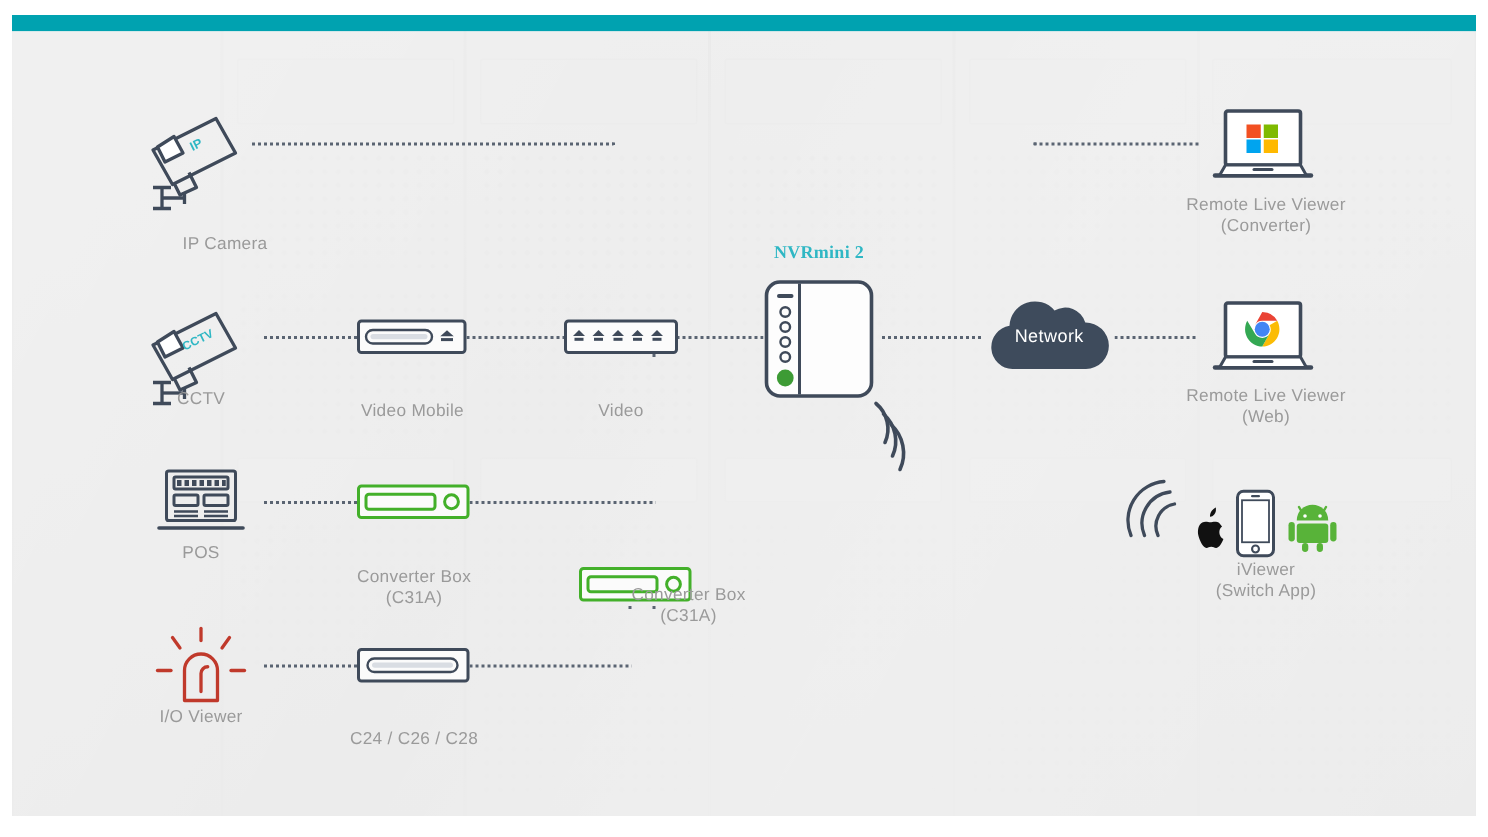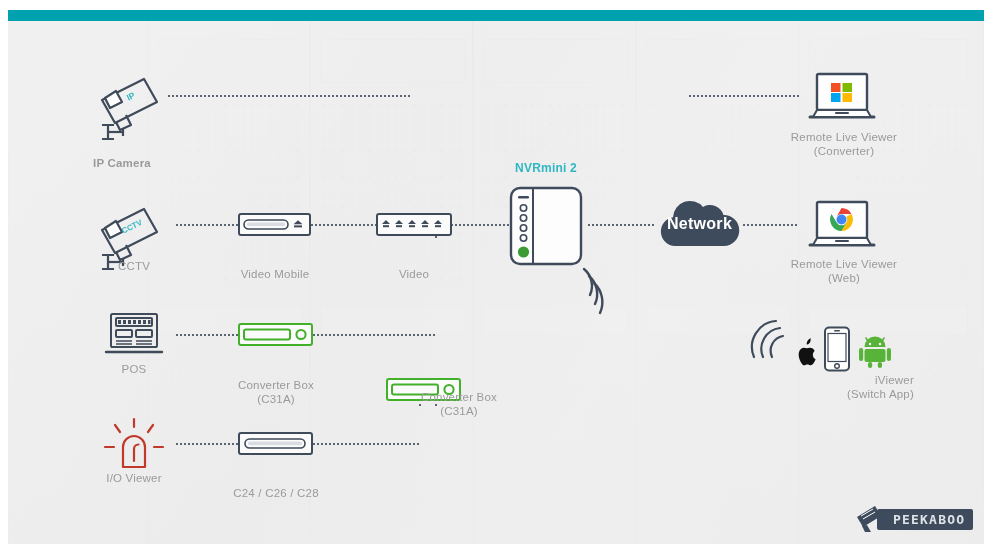--- a/index.html
+++ b/index.html
@@ -210,21 +210,21 @@
           <path d="M6 31 L48 10 L61 33 L19 54 Z"></path>
           <path d="M20 22 L26 33 L14 39 L9 29 Z" fill="#ffffff"></path>
           <path d="M30 46 L35 56 L24 61 L20 53"></path>
           <path d="M27 59 L27 67"></path>
           <path d="M12 56 L12 70 M6 56 L18 56 M6 70 L18 70"></path>
           <path d="M12 63 L27 63"></path>
         </g>
         <text x="36" y="30" fill="#2fb7c4" font-family="Liberation Sans, sans-serif" font-size="8.5" font-weight="bold" transform="rotate(-26 36 30)" text-anchor="middle">IP</text>
       </svg>
     </div>
-    <div class="label" style="left:64px; top:135px; width:100px;font-weight:bold;">
+    <div class="label" style="left:92px; top:135px; width:100px;">
       <span>IP Camera</span>
     </div>
 
     <div class="node" style="left:88px; top:178px;">
       <svg width="76" height="72" viewBox="0 0 76 72">
         <g fill="none" stroke="#3f4a5a" stroke-width="2.2" stroke-linejoin="round">
           <path d="M6 31 L48 10 L61 33 L19 54 Z"></path>
           <path d="M20 22 L26 33 L14 39 L9 29 Z" fill="#ffffff"></path>
           <path d="M30 46 L35 56 L24 61 L20 53"></path>
           <path d="M27 59 L27 67"></path>
@@ -352,21 +352,21 @@
         <circle cx="61" cy="9.5" r="4.6" fill="none" stroke="#43b02a" stroke-width="2"></circle>
       </svg>
     </div>
     <div class="label" style="left:388px; top:368px; width:126px; top:369px;">
     </div>
     <div class="label" style="left:388px; top:369px; width:126px;">
       <div>Converter Box</div>
       <div>(C31A)</div>
     </div>
 
-    <div class="label teal" style="left:478px; top:140px; width:120px;">
+    <div class="label teal" style="left:478px; top:140px; width:120px;font-family:Liberation Serif, serif;">
       <span>NVRmini 2</span>
     </div>
     <div class="node" style="left:501px; top:165px;">
       <svg width="76" height="84" viewBox="0 0 76 84">
         <rect x="2" y="2" width="70" height="76" rx="9" fill="#fdfdfd" stroke="#3f4a5a" stroke-width="2.4"></rect>
         <path d="M24 3 L24 77" stroke="#3f4a5a" stroke-width="2"></path>
         <rect x="9" y="10" width="11" height="2.6" rx="1.3" fill="#3f4a5a"></rect>
         <g fill="none" stroke="#3f4a5a" stroke-width="1.6">
           <circle cx="14.5" cy="22" r="3.2"></circle>
           <circle cx="14.5" cy="32" r="3.2"></circle>
@@ -385,21 +385,21 @@
           <path d="M14 16 a26 26 0 0 1 6 30"></path>
         </g>
       </svg>
     </div>
 
     <div class="node" style="left:647px; top:177px;">
       <svg width="89" height="52" viewBox="0 0 89 52">
         <path d="M20 48 a14.5 14.5 0 0 1 -2 -28.8 A17 17 0 0 1 48 9 a14 14 0 0 1 20.5 8 A13.5 13.5 0 0 1 69 48 Z" fill="#3e4b5c"></path>
       </svg>
       <div style="position:absolute; left:0; top:0; width:89px; height:52px; display:flex; align-items:center; justify-content:center;">
-        <span style="color:#ffffff; font-size:16px; font-weight:bold; letter-spacing:.3px;text-align:right;">Network</span>
+        <span style="color:#ffffff; font-size:12px; font-weight:normal; letter-spacing:.3px;text-align:right;">Network</span>
       </div>
     </div>
 
     <div class="node" style="left:800px; top:51px;">
       <svg width="68" height="52" viewBox="0 0 68 52">
         <rect x="9" y="2" width="50" height="36" rx="1.5" fill="#ffffff" stroke="#3f4a5a" stroke-width="2.4"></rect>
         <path d="M2 45 L66 45" stroke="#3f4a5a" stroke-width="3" stroke-linecap="round"></path>
         <path d="M9 38 L59 38 L63 45 L5 45 Z" fill="#ffffff" stroke="#3f4a5a" stroke-width="2"></path>
         <path d="M28 41 L40 41" stroke="#3f4a5a" stroke-width="2" stroke-linecap="round"></path>
         <g>
@@ -467,33 +467,20 @@
           <rect x="5.5" y="15" width="21" height="13" rx="2"></rect>
           <rect x="0" y="14" width="4.2" height="13" rx="2.1"></rect>
           <rect x="27.8" y="14" width="4.2" height="13" rx="2.1"></rect>
           <rect x="9" y="28" width="4.2" height="6" rx="2.1"></rect>
           <rect x="18.8" y="28" width="4.2" height="6" rx="2.1"></rect>
         </g>
         <circle cx="11" cy="10" r="1.2" fill="#ffffff"></circle>
         <circle cx="21" cy="10" r="1.2" fill="#ffffff"></circle>
       </svg>
     </div>
-    <div class="label" style="left:766px; top:352px; width:140px;text-align:right;">
+    <div class="label" style="left:766px; top:352px; width:140px;">
       <div>iViewer</div>
       <div>(Switch App)</div>
     </div>
 
-    <div class="logo" style="left:847px; top:483px;">
-      <svg width="34" height="30" viewBox="0 0 34 30">
-        <g fill="#3e4b5c">
-          <path d="M2 13 L20 2 L26 12 L8 23 Z"></path>
-          <path d="M12 21 L16 28 L10 28 L7 22 Z"></path>
-        </g>
-        <g stroke="#ffffff" stroke-width="1" fill="none">
-          <path d="M6 12 L18 5"></path>
-          <path d="M8 15 L20 8"></path>
-        </g>
-      </svg>
-      <span class="logo-text">PEEKABOO</span>
-    </div>
 
   </div>
 </div>
 
 </body></html>

